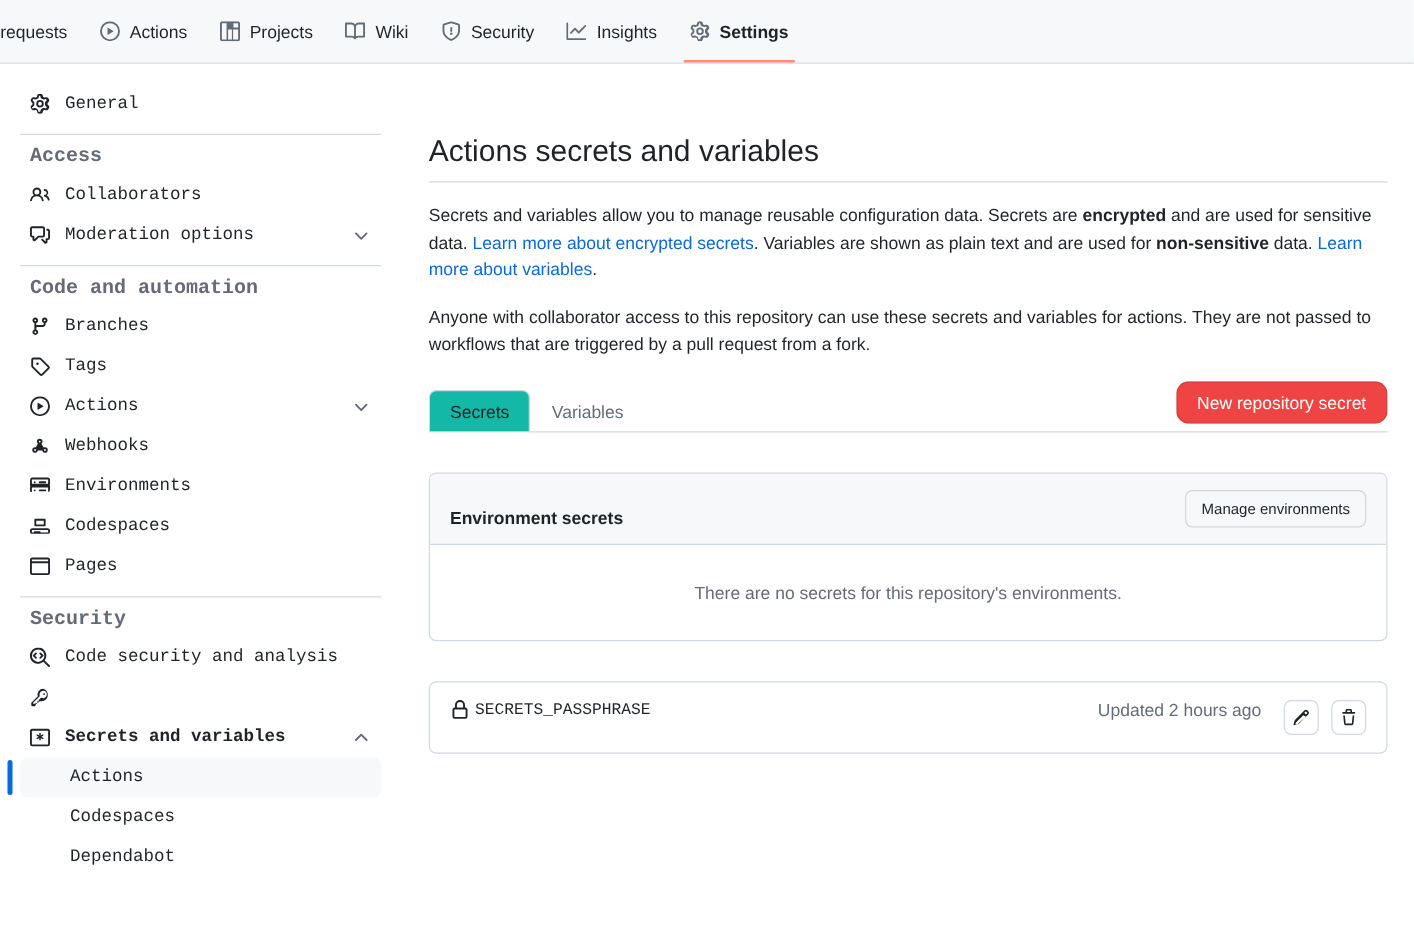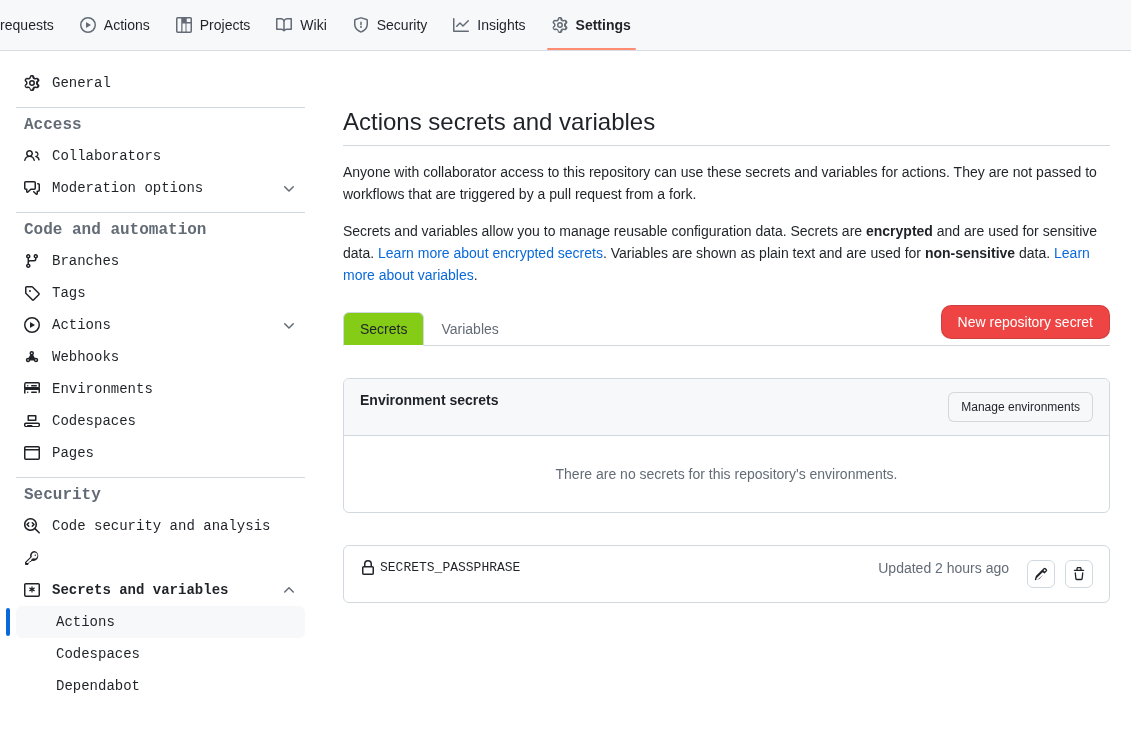--- a/index.html
+++ b/index.html
@@ -150,21 +150,21 @@
     line-height: 33px;
     color: #636c76;
     cursor: pointer;
     border: 1px solid transparent;
     border-radius: 6px 6px 0 0;
     position: relative;
     top: 1px;
   }
   .tab.active {
     color: #1f2328;
-    background: #84cc16;
+    background: #14b8a6;
     border-color: #d1d9e0;
     border-bottom-color: #ffffff;
   }
   .btn-primary {
     position: absolute;
     right: 0;
     bottom: 6px;
     background: #ef4444;
     color: #ffffff;
     font-size: 14px;
@@ -183,21 +183,21 @@
     border-radius: 6px;
     margin-top: 32px;
     overflow: hidden;
     background: #ffffff;
   }
   .card-header {
     background: #f6f8fa;
     border-bottom: 1px solid #d1d9e0;
     padding: 13px 16px;
     display: flex;
-    align-items: flex-start;
+    align-items: flex-end;
     justify-content: space-between;
     min-height: 53px;
   }
   .card-title {
     font-size: 14px;
     font-weight: 600;
     color: #1f2328;
   }
   .btn-default {
     background: #f6f8fa;
@@ -469,25 +469,25 @@
     <div class="sub-link">
       <span>Dependabot</span>
     </div>
 
   </div>
 
   <div class="main">
 
     <h1 class="page-title">Actions secrets and variables</h1>
 
-    <p class="desc">Anyone with collaborator access to this repository can use these secrets and variables for actions. They are not passed to workflows that are triggered by a pull request from a fork.</p>
-
     <p class="desc">
       <span>Secrets and variables allow you to manage reusable configuration data. Secrets are </span><b>encrypted</b><span> and are used for sensitive data. </span><a>Learn more about encrypted secrets</a><span>. Variables are shown as plain text and are used for </span><b>non-sensitive</b><span> data. </span><a>Learn more about variables</a><span>.</span>
     </p>
+
+    <p class="desc">Anyone with collaborator access to this repository can use these secrets and variables for actions. They are not passed to workflows that are triggered by a pull request from a fork.</p>
 
     <div class="tabrow">
       <div class="tab active">Secrets</div>
       <div class="tab">Variables</div>
       <button class="btn-primary">New repository secret</button>
     </div>
 
     <div class="card">
       <div class="card-header">
         <span class="card-title">Environment secrets</span>

